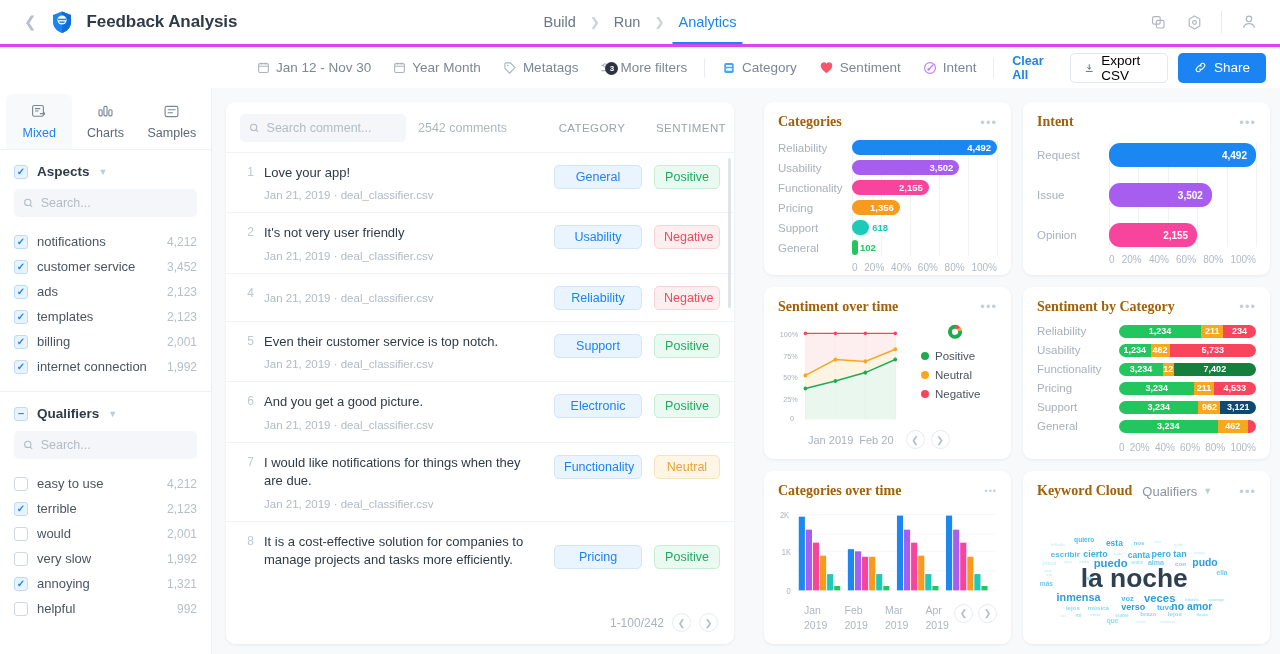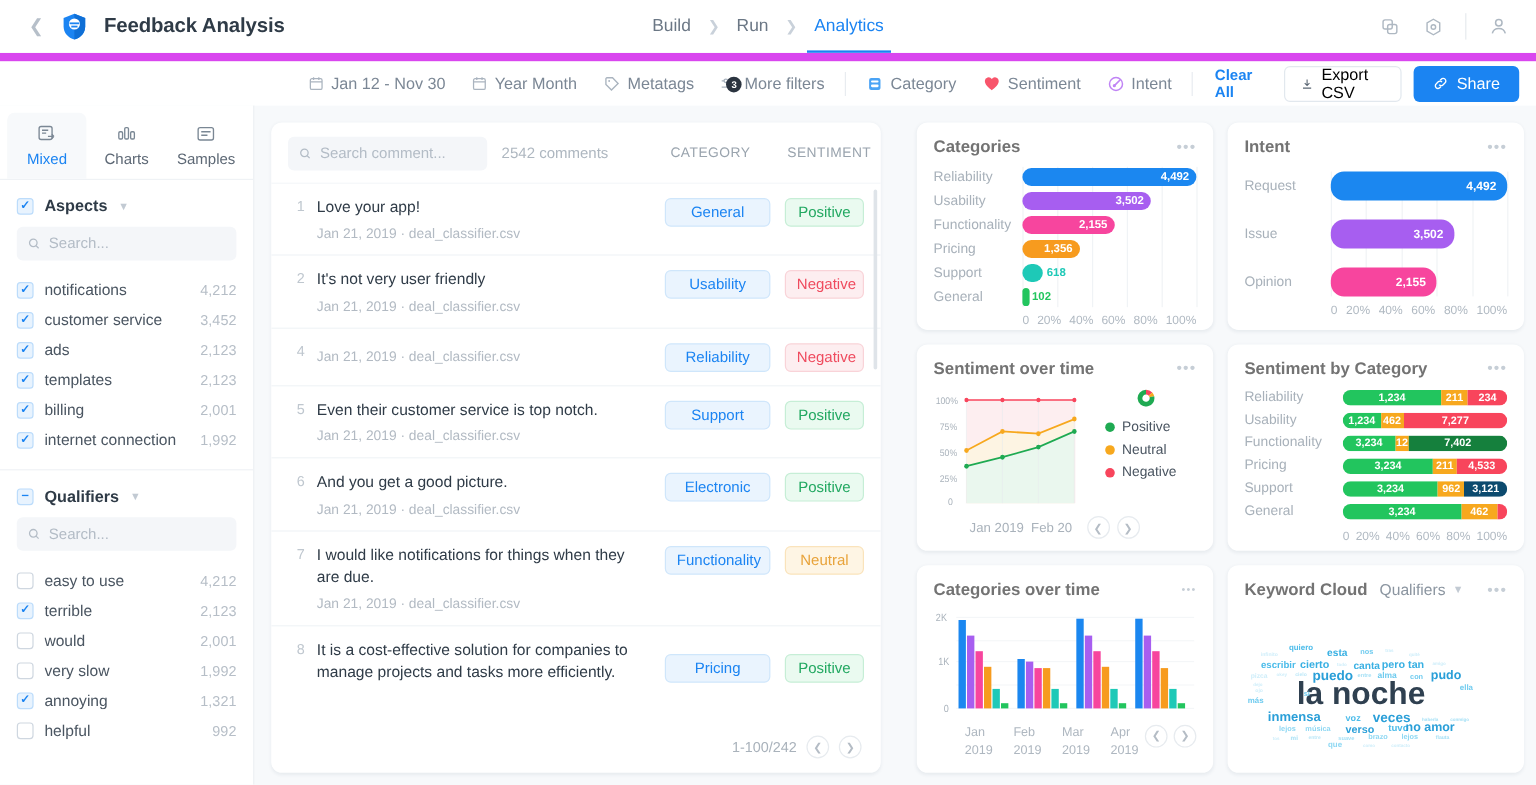--- a/index.html
+++ b/index.html
@@ -30,21 +30,21 @@
   .crumb.active:after {
     content:""; position:absolute; left:-6px; right:-6px; bottom:0; height:2.5px; background:#1b84f2;
   }
   .crumb-sep { color:#c9d1da; font-size:12px; }
   .header-right { margin-left:auto; display:flex; align-items:center; gap:6px; }
   .hicon { width:30px;height:30px;display:flex;align-items:center;justify-content:center;cursor:pointer;color:#aeb8c2;}
   .vdiv { width:1px;height:22px;background:#e6eaee;margin:0 6px; }
 
   
   .toolbar {
-    height: 44px; background:#fff; border-top:7px solid #d946ef;
+    height: 44px; background:#fff; border-top:3px solid #d946ef;
     display:flex; align-items:center; padding-left:246px; padding-right:14px; gap:0;
   }
   .tb-item {
     display:flex; align-items:center; gap:6px; font-size:13.5px; color:#7b8795;
     padding:0 11px; cursor:pointer; position:relative; white-space:nowrap;
   }
   .tb-badge {
     position:absolute; top:2px; left:16px; background:#2b3440; color:#fff;
     font-size:8px; width:13px; height:13px; border-radius:50%;
     display:flex; align-items:center; justify-content:center; font-weight:700;
@@ -148,21 +148,21 @@
     width:19px;height:19px;border-radius:50%;border:1px solid #e7ebef;background:#fff;
     display:flex;align-items:center;justify-content:center;color:#b4bcc5;font-size:9px;cursor:pointer;
   }
   .scrollbar {
     position:absolute; right:3px; top:6px; width:3px; height:150px; background:#dfe4e9; border-radius:2px;
   }
 
   
   .rrow { display:flex; gap:12px; flex:1; min-height:0; }
   .chart-card { flex:1; padding:12px 14px 10px 14px; display:flex; flex-direction:column; position:relative; min-width:0;}
-  .cc-title { font-size:14px; font-weight:700; color:#737373; }
+  .cc-title { font-size:14px; font-weight:700; color:#a16207;font-family:Liberation Serif, serif; }
   .cc-head { display:flex; align-items:center; gap:10px; margin-bottom:9px; }
   .dots { margin-left:auto; color:#c6ced6; font-size:13px; letter-spacing:1px; cursor:pointer; line-height:1;}
   .sel-chip { font-size:13px; color:#8b95a0; display:flex; align-items:center; gap:6px; cursor:pointer;}
 
   
   .hb-rows { display:flex; flex-direction:column; gap:3px; position:relative; }
   .hb-row { display:flex; align-items:center; height:17px; }
   .hb-lab { font-size:11.5px; color:#a8b1ba; width:74px; flex:0 0 74px; white-space:nowrap; overflow:hidden;}
   .hb-track { flex:1; position:relative; height:100%; }
   .hb-bar {
@@ -784,21 +784,21 @@
                 <div class="st-seg" style="width:60%;background:#22c55e">1,234</div>
                 <div class="st-seg" style="width:16%;background:#f7a81e">211</div>
                 <div class="st-seg" style="width:24%;background:#f8455c">234</div>
               </div>
               </div>
             <div class="st-row">
                 <div class="st-lab">Usability</div>
               <div class="st-track">
                 <div class="st-seg" style="width:23%;background:#22c55e">1,234</div>
                 <div class="st-seg" style="width:14%;background:#f7a81e">462</div>
-                <div class="st-seg" style="width:63%;background:#f8455c">7,277</div>
+                <div class="st-seg" style="width:63%;background:#f8455c">5,733</div>
               </div>
               </div>
             <div class="st-row">
                 <div class="st-lab">Functionality</div>
               <div class="st-track">
                 <div class="st-seg" style="width:32%;background:#22c55e">3,234</div>
                 <div class="st-seg" style="width:8%;background:#f7a81e">12</div>
                 <div class="st-seg" style="width:60%;background:#15803d">7,402</div>
               </div>
               </div>

